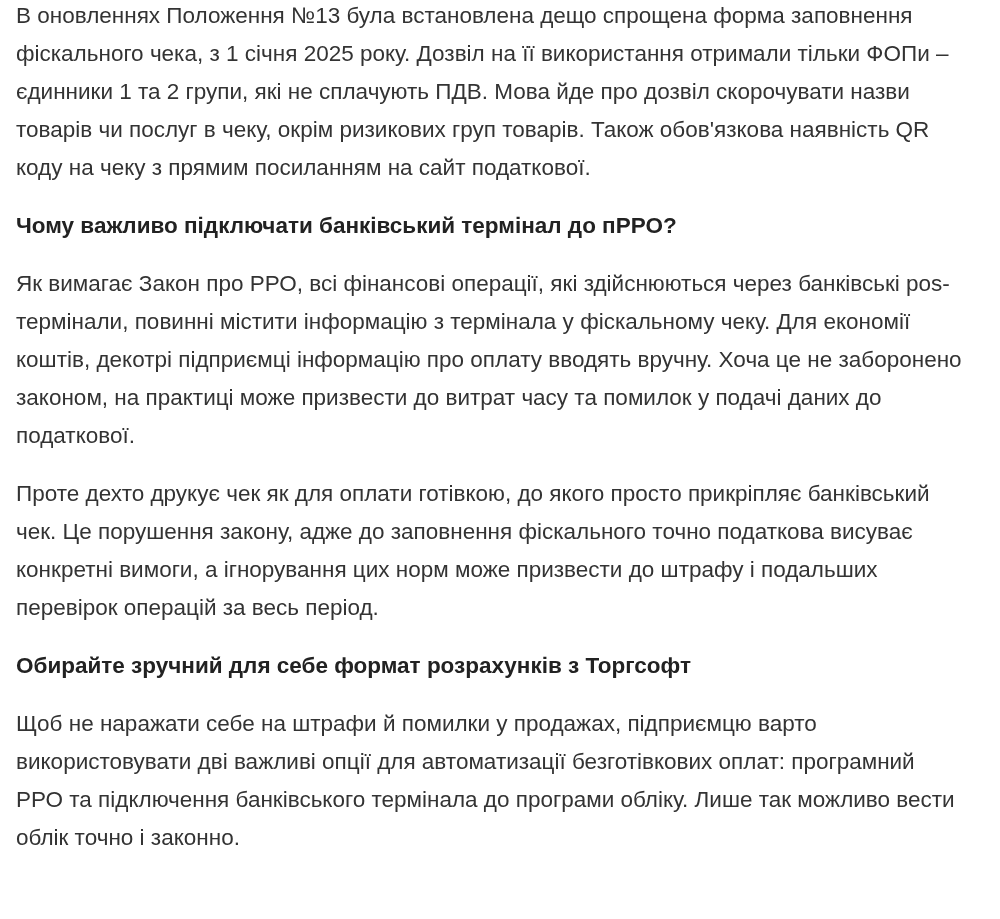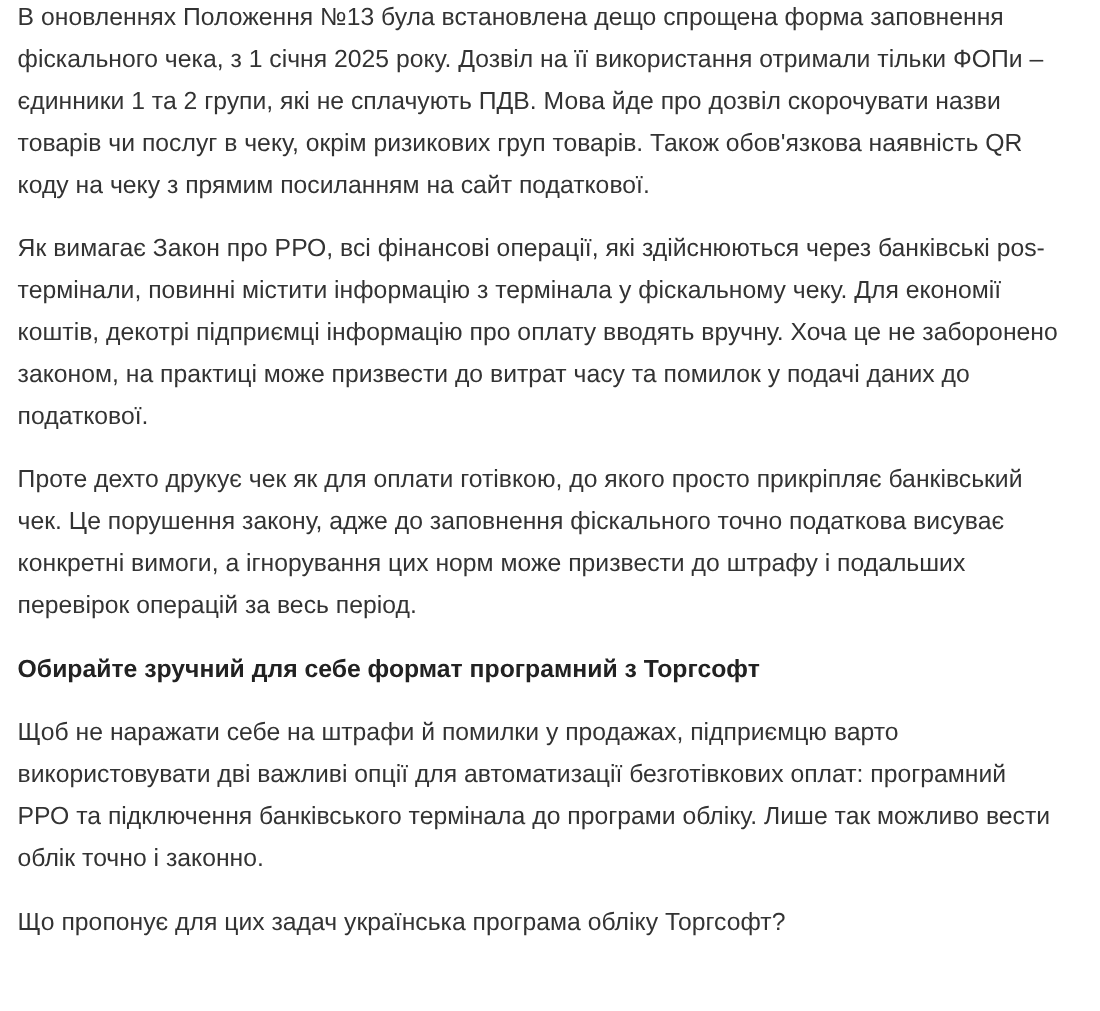--- a/index.html
+++ b/index.html
@@ -39,33 +39,33 @@
 </head>
 <body>
 
 <div class="article">
   <p>В оновленнях Положення №13 була встановлена дещо спрощена форма заповнення
 фіскального чека, з 1 січня 2025 року. Дозвіл на її використання отримали тільки ФОПи –
 єдинники 1 та 2 групи, які не сплачують ПДВ. Мова йде про дозвіл скорочувати назви
 товарів чи послуг в чеку, окрім ризикових груп товарів. Також обов'язкова наявність QR
 коду на чеку з прямим посиланням на сайт податкової.</p>
 
+  <h2>Чому важливо підключати банківський термінал до пРРО?</h2>
 
   <p>Як вимагає Закон про РРО, всі фінансові операції, які здійснюються через банківські pos-
 термінали, повинні містити інформацію з термінала у фіскальному чеку. Для економії
 коштів, декотрі підприємці інформацію про оплату вводять вручну. Хоча це не заборонено
 законом, на практиці може призвести до витрат часу та помилок у подачі даних до
 податкової.</p>
 
   <p>Проте дехто друкує чек як для оплати готівкою, до якого просто прикріпляє банківський
 чек. Це порушення закону, адже до заповнення фіскального точно податкова висуває
 конкретні вимоги, а ігнорування цих норм може призвести до штрафу і подальших
 перевірок операцій за весь період.</p>
 
-  <h2>Обирайте зручний для себе формат програмний з Торгсофт</h2>
+  <h2>Обирайте зручний для себе формат розрахунків з Торгсофт</h2>
 
   <p>Щоб не наражати себе на штрафи й помилки у продажах, підприємцю варто
 використовувати дві важливі опції для автоматизації безготівкових оплат: програмний
 РРО та підключення банківського термінала до програми обліку. Лише так можливо вести
 облік точно і законно.</p>
 
-  <p>Що пропонує для цих задач українська програма обліку Торгсофт?</p>
 </div>
 
 </body></html>

